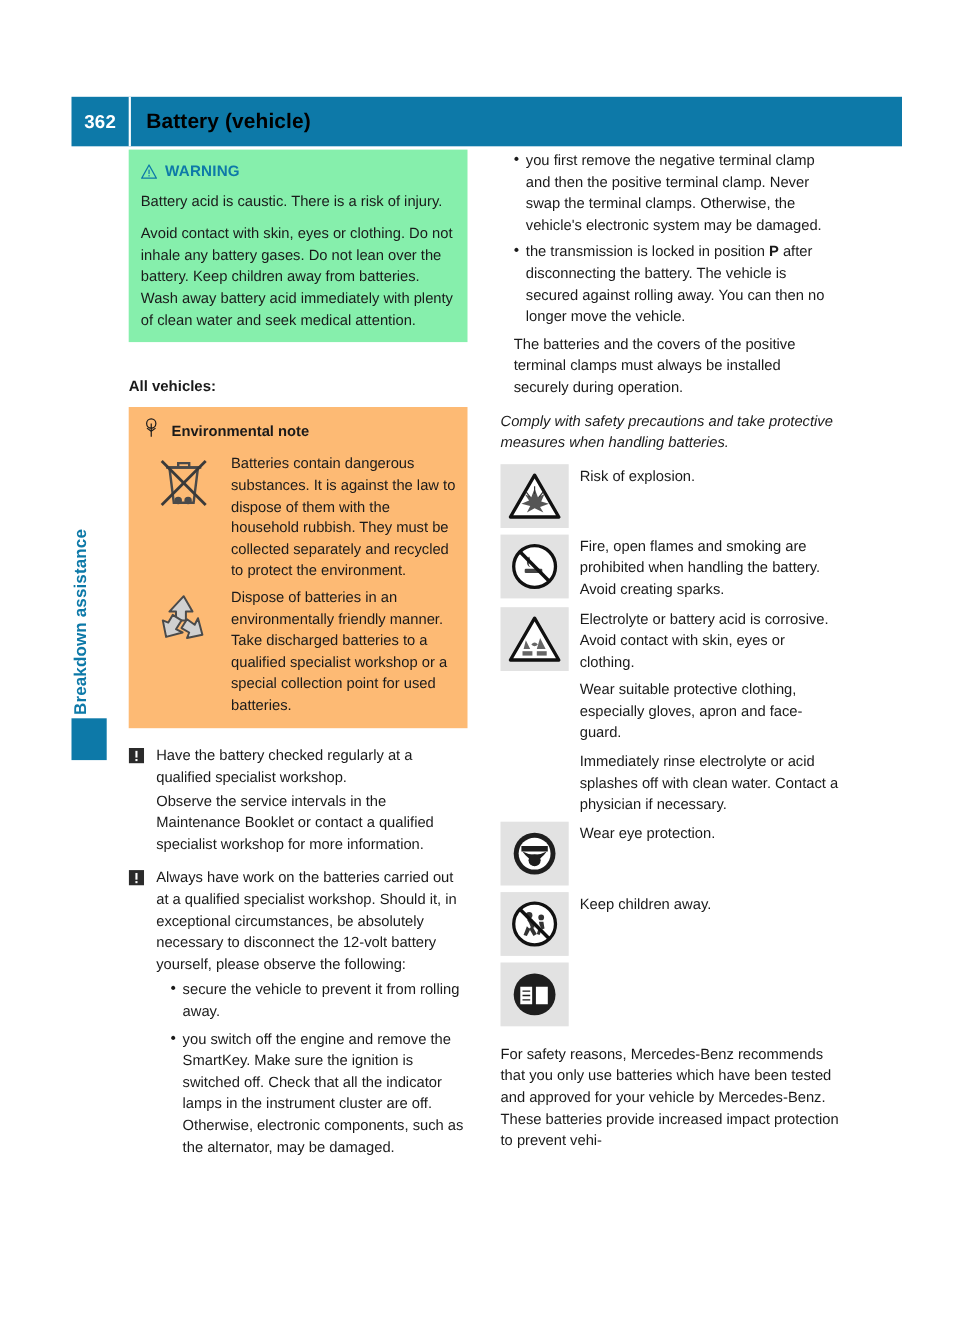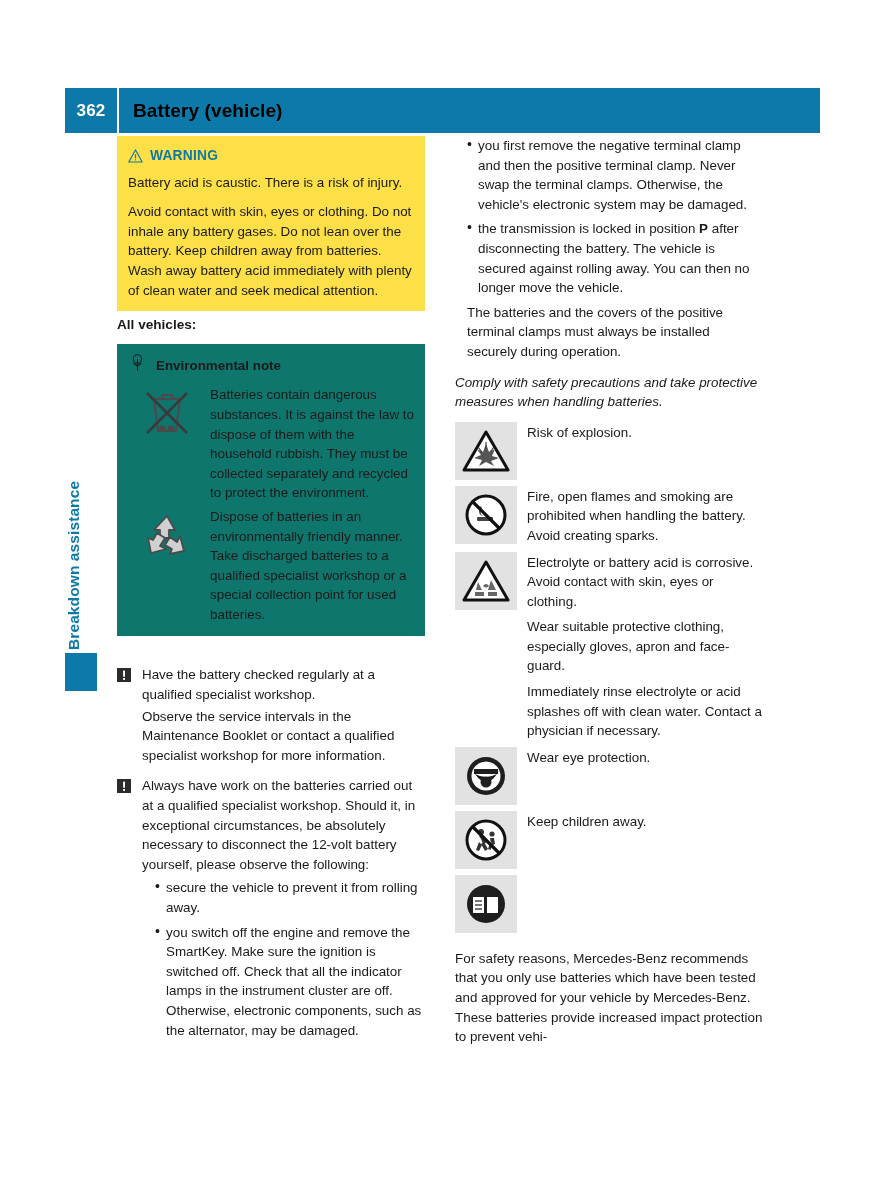--- a/index.html
+++ b/index.html
@@ -93,23 +93,23 @@
   .col-left { left: 117px; }
   .col-right { left: 455px; }
 
   
   p { margin: 0; }
   .para { margin-bottom: 11px; }
   .para:last-child { margin-bottom: 0; }
 
   
   .gray-box {
-    background: #fde047;
+    background: #86efac;
     padding: 10px 11px 11px 11px;
-    margin-bottom: 4px;
+    margin-bottom: 30px;
   }
   .warn-head {
     display: flex;
     align-items: center;
     gap: 7px;
     margin-bottom: 7px;
   }
   .warn-title {
     color: #0d79a8;
     font-size: 13.8px;
@@ -122,23 +122,23 @@
 
   
   .subhead {
     font-weight: bold;
     font-size: 13.6px;
     margin: 0 0 9px 0;
   }
 
   
   .env-box {
-    background: #0f766e;
+    background: #fdba74;
     padding: 10px 11px 12px 11px;
-    margin-bottom: 29px;
+    margin-bottom: 15px;
   }
   .env-head {
     display: flex;
     align-items: center;
     gap: 11px;
     margin-bottom: 8px;
     padding-left: 2px;
   }
   .env-title {
     font-weight: bold;

